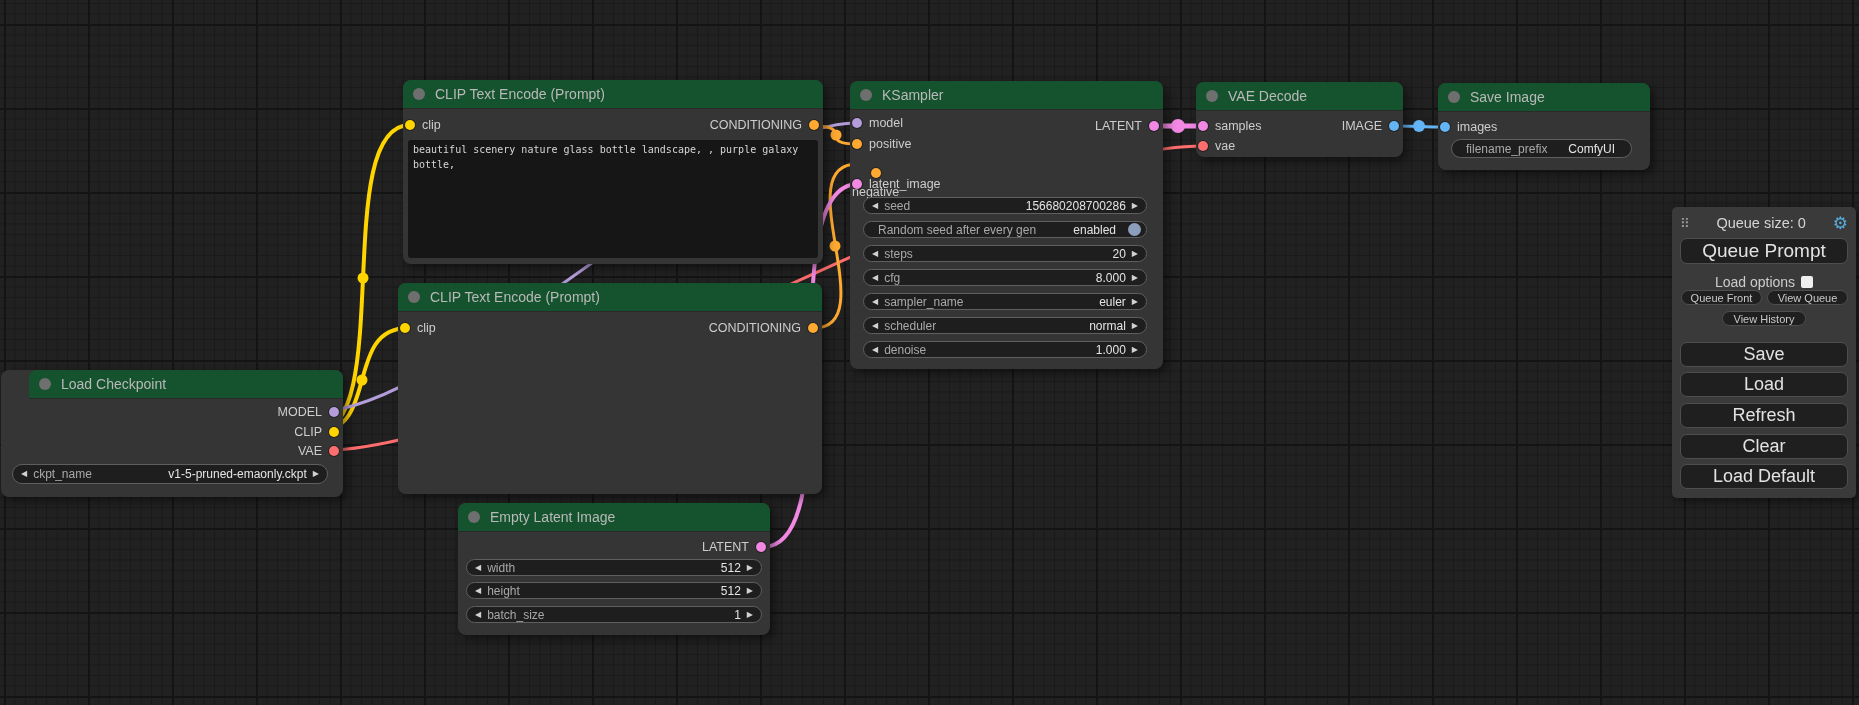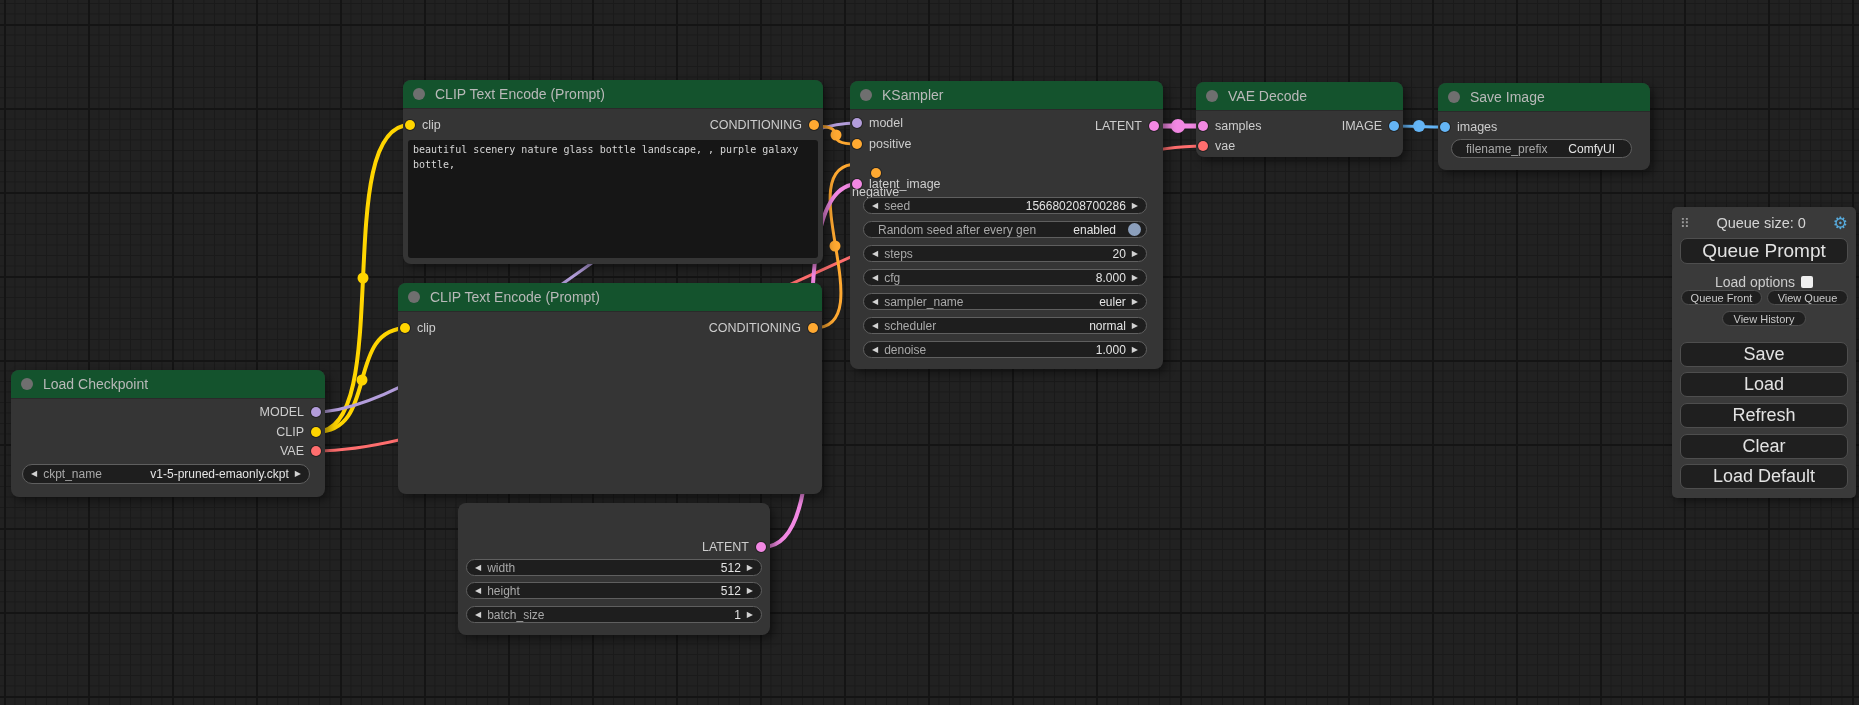--- a/index.html
+++ b/index.html
@@ -70,21 +70,21 @@
   <path d="M1394,126 C1414,126 1425,127 1445,127" stroke="#64b5f6" stroke-width="3" fill="none"></path>
   <circle cx="363" cy="278" r="5.5" fill="#ffd500"></circle>
   <circle cx="362" cy="380" r="5.5" fill="#ffd500"></circle>
   <circle cx="836" cy="135" r="5.5" fill="#ffa931"></circle>
   <circle cx="835" cy="246" r="5.5" fill="#ffa931"></circle>
   <circle cx="810" cy="365" r="5" fill="#f288e3"></circle>
   <circle cx="1178" cy="126" r="7" fill="#f288e3"></circle>
   <circle cx="1419" cy="126" r="6" fill="#64b5f6"></circle>
 </svg>
 
-<div class="node" style="left:11px;top:370px;width:314px;height:127px;">
+<div class="node" style="left:1px;top:370px;width:314px;height:127px;padding-left:28px;">
   <div class="title">
     <span class="tdot"></span>
     <span>Load Checkpoint</span>
   </div>
   <div class="slot out" style="top:34px;">
     <span class="sdot c-model"></span>
     <span>MODEL</span>
   </div>
   <div class="slot out" style="top:54px;">
     <span class="sdot c-clip"></span>
@@ -127,20 +127,24 @@
     <span class="sdot c-clip"></span>
     <span>clip</span>
   </div>
   <div class="slot out" style="top:37px;">
     <span class="sdot c-cond"></span>
     <span>CONDITIONING</span>
   </div>
 </div>
 
 <div class="node" style="left:458px;top:503px;width:312px;height:132px;">
+  <div class="title">
+    <span class="tdot"></span>
+    <span>Empty Latent Image</span>
+  </div>
   <div class="slot out" style="top:36px;">
     <span class="sdot c-latent"></span>
     <span>LATENT</span>
   </div>
   <div class="pill" style="left:8px;right:8px;top:56px;">
     <span class="arrow">◀</span>
     <span>width</span>
     <span class="val">512</span>
     <span class="arrow">▶</span>
   </div>

